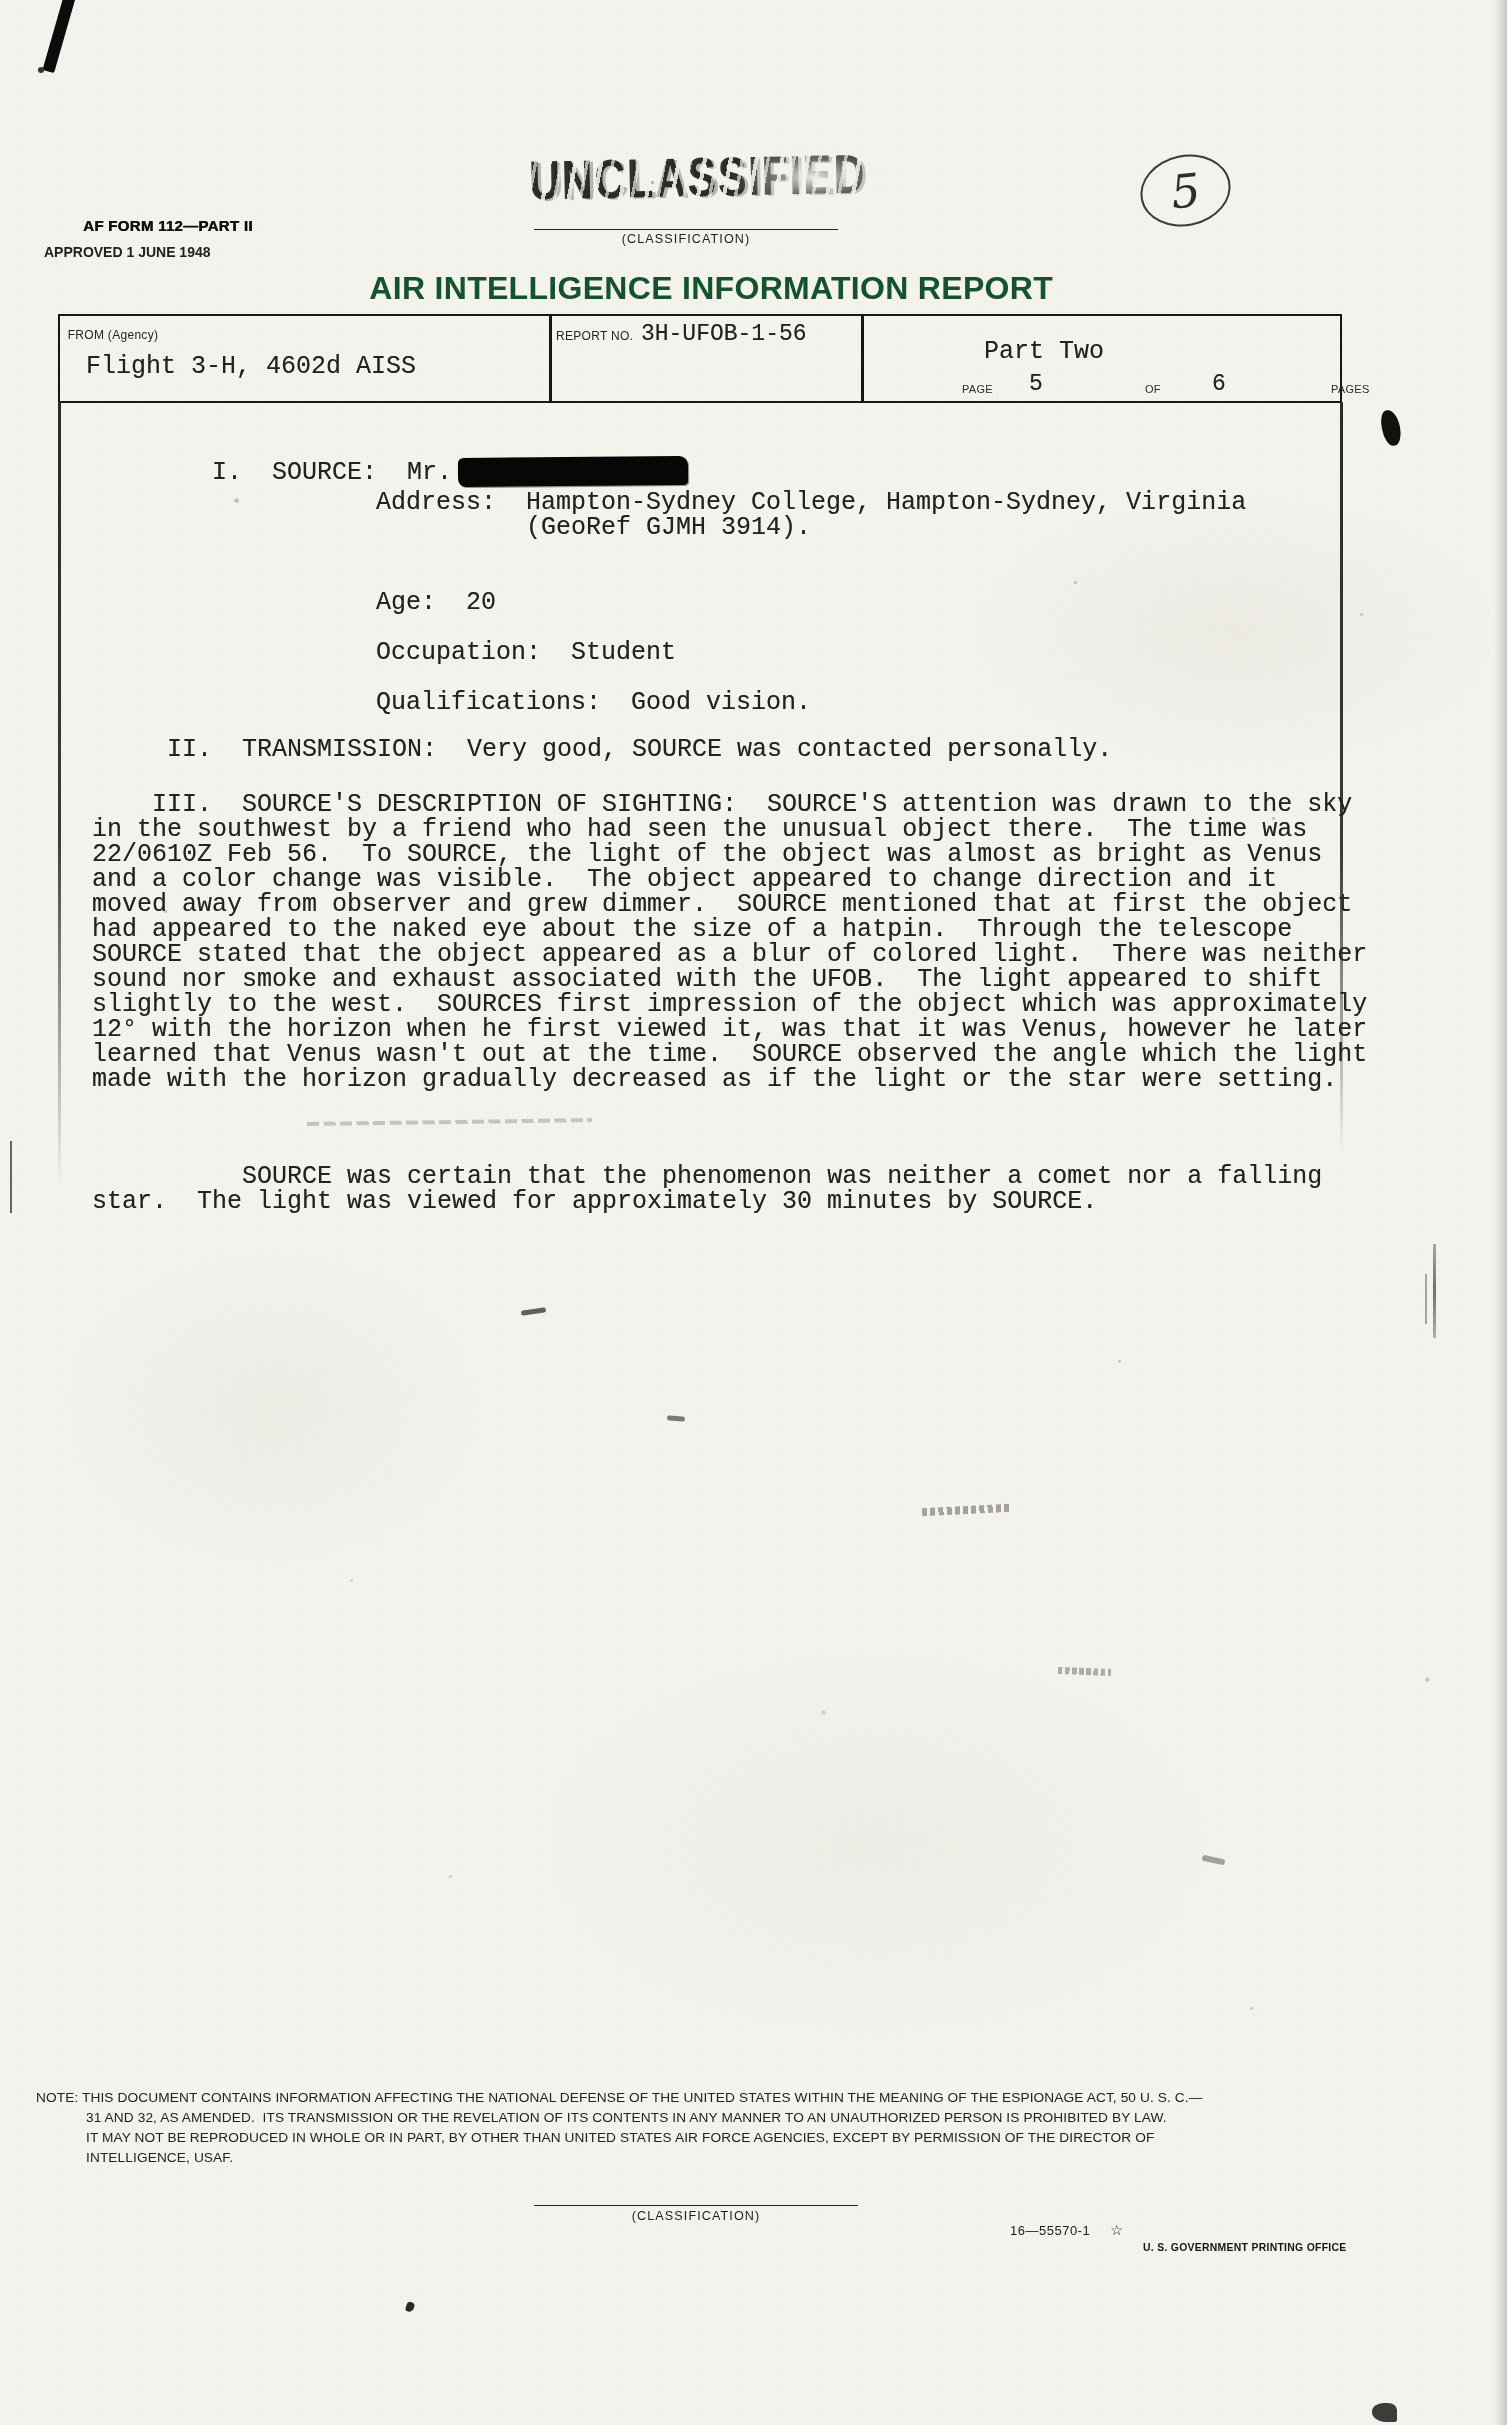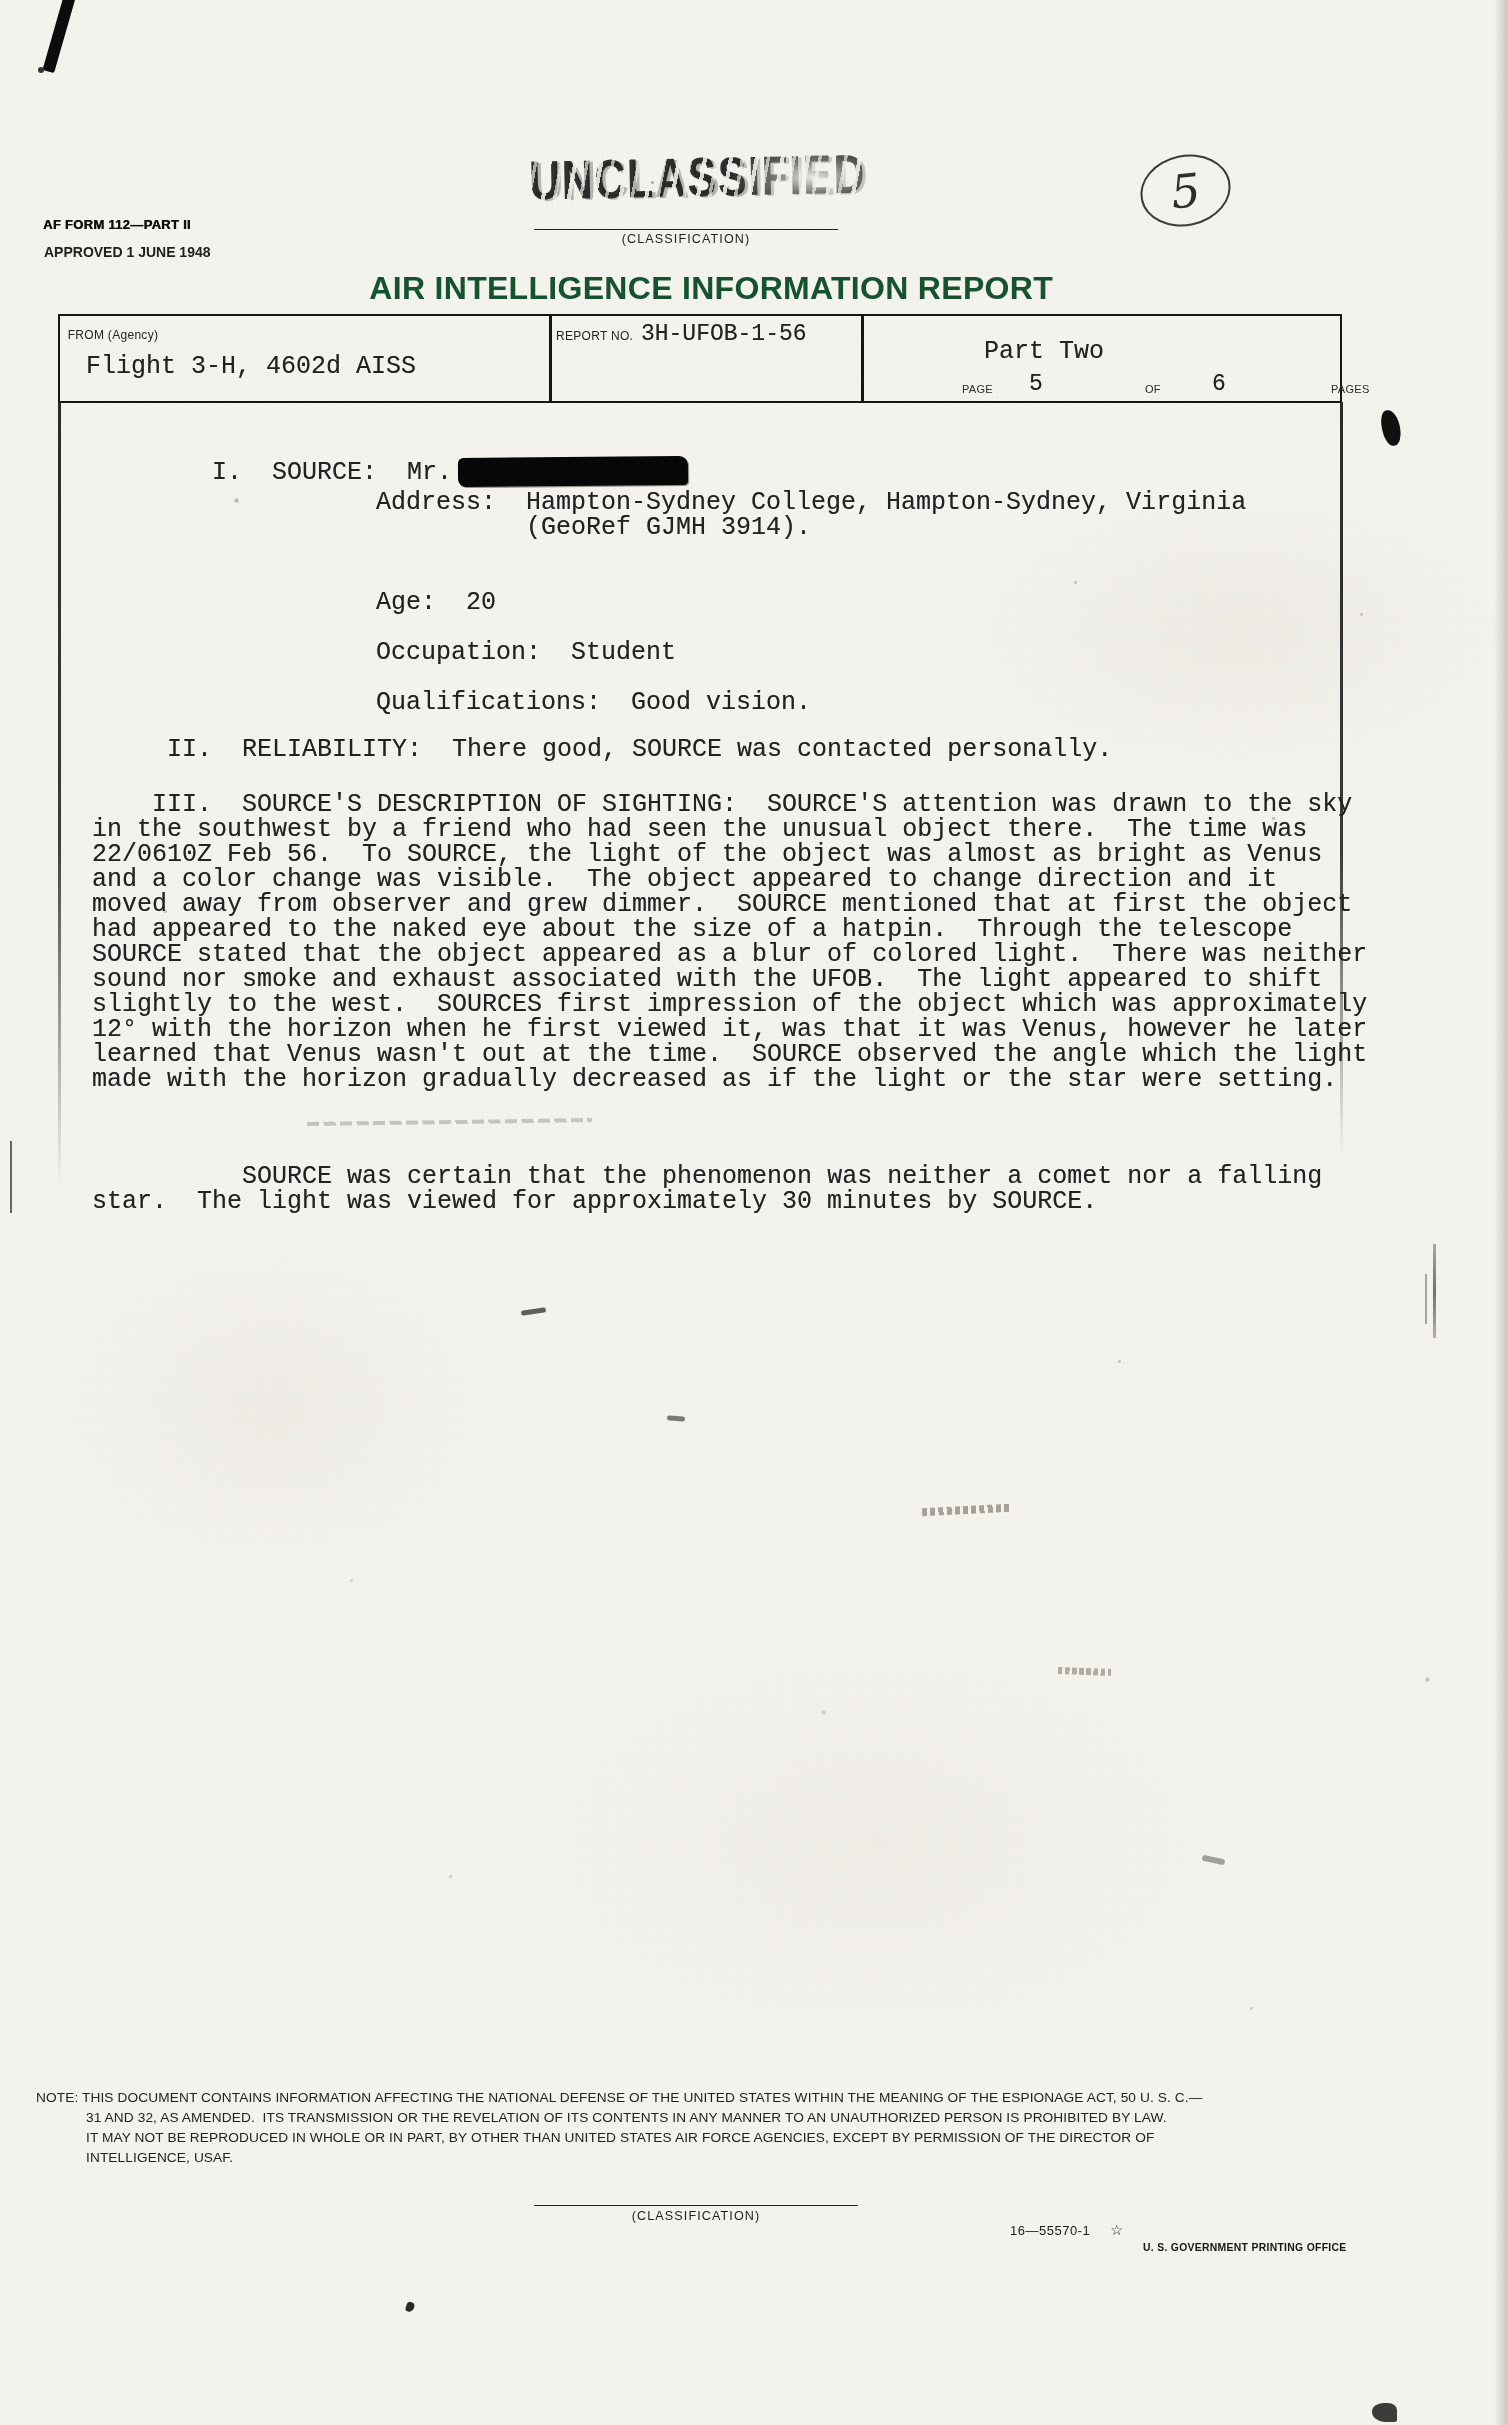--- a/index.html
+++ b/index.html
@@ -32,21 +32,21 @@
     font-size:25px; line-height:25px; color:#222;
     white-space:pre-wrap;
     text-shadow:0 0 0.5px rgba(25,25,25,0.4);
   }
   .tw-sm { font-size:23px; line-height:23px; }
 
   
   .form-label { font-size:12px; letter-spacing:0.3px; color:#242424; }
   .form-label-tiny { font-size:11px; letter-spacing:0.3px; color:#2a2a2a;padding-left:21px; }
 
-  .form-number { font-size:13px; font-weight:bold; letter-spacing:0.3px; color:#101010; text-shadow:0.5px 0 0 #101010; }
+  .form-number { font-size:15px; font-weight:bold; letter-spacing:0.3px; color:#101010; text-shadow:0.5px 0 0 #101010;margin-left:40px; }
   .approved { font-size:14px; font-weight:bold; color:#202020; }
 
   .stamp-wrap { left:516px; top:142px; width:362px; height:71px; display:flex; align-items:center; justify-content:center; }
   .stamp {
     font-weight:bold; font-size:43px; letter-spacing:1.6px;
     color:rgba(22,22,22,0.88);
     transform:rotate(-1.2deg) scaleY(1.28);
     text-shadow:3.3px 1.1px 0 rgba(40,40,40,0.30);
     -webkit-mask-image:repeating-linear-gradient(105deg,#000 0 7.7px,rgba(0,0,0,0.35) 7.7px 11px,#000 11px 21px,rgba(0,0,0,0.12) 21px 25px);
             mask-image:repeating-linear-gradient(105deg,#000 0 7.7px,rgba(0,0,0,0.35) 7.7px 11px,#000 11px 21px,rgba(0,0,0,0.12) 21px 25px);
@@ -200,21 +200,21 @@
 <div class="abs tw" style="left:376px; top:490px; width:966px;">Address:  Hampton-Sydney College, Hampton-Sydney, Virginia
           (GeoRef GJMH 3914).
 
 
 Age:  20
 
 Occupation:  Student
 
 Qualifications:  Good vision.</div>
 
-<div class="abs tw" style="left:92px; top:737px; width:1317px;">     II.  RELIABILITY:  There good, SOURCE was contacted personally.</div>
+<div class="abs tw" style="left:92px; top:737px; width:1317px;">     II.  TRANSMISSION:  Very good, SOURCE was contacted personally.</div>
 
 <div class="abs tw" style="left:92px; top:792px; width:1317px;">    III.  SOURCE'S DESCRIPTION OF SIGHTING:  SOURCE'S attention was drawn to the sky
 in the southwest by a friend who had seen the unusual object there.  The time was
 22/0610Z Feb 56.  To SOURCE, the light of the object was almost as bright as Venus
 and a color change was visible.  The object appeared to change direction and it
 moved away from observer and grew dimmer.  SOURCE mentioned that at first the object
 had appeared to the naked eye about the size of a hatpin.  Through the telescope
 SOURCE stated that the object appeared as a blur of colored light.  There was neither
 sound nor smoke and exhaust associated with the UFOB.  The light appeared to shift
 slightly to the west.  SOURCES first impression of the object which was approximately

